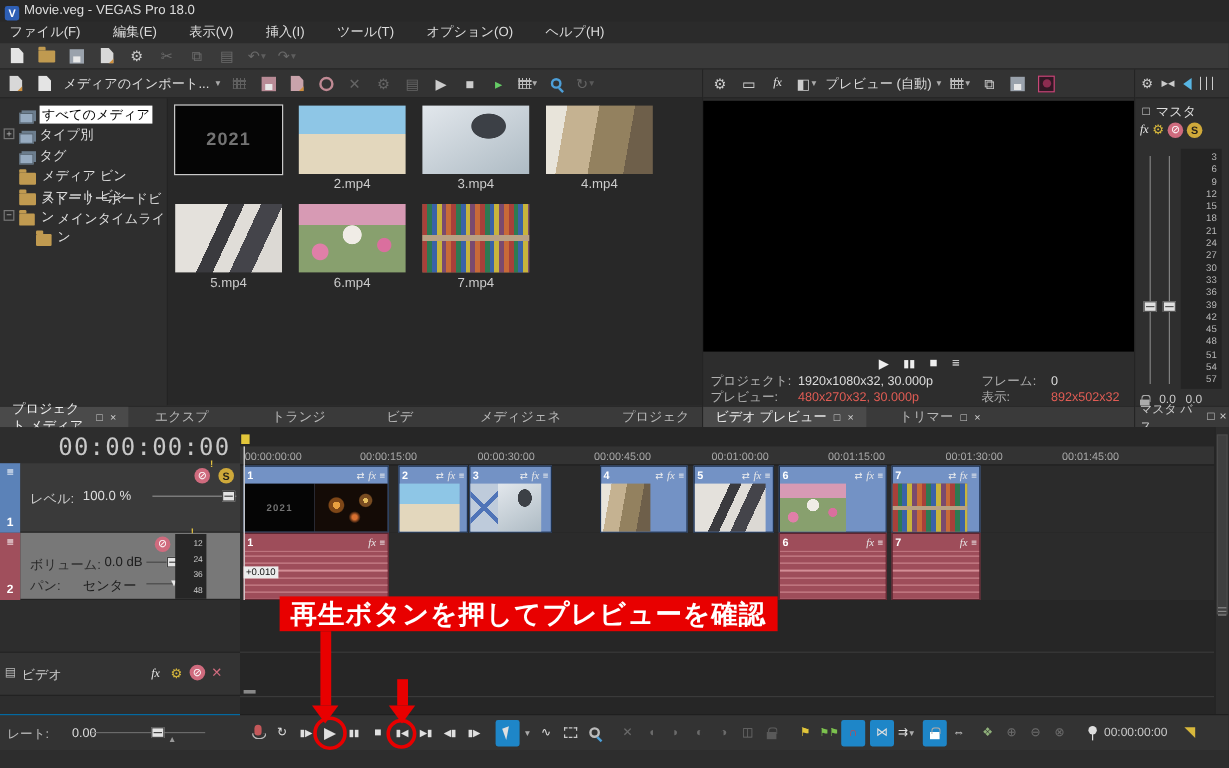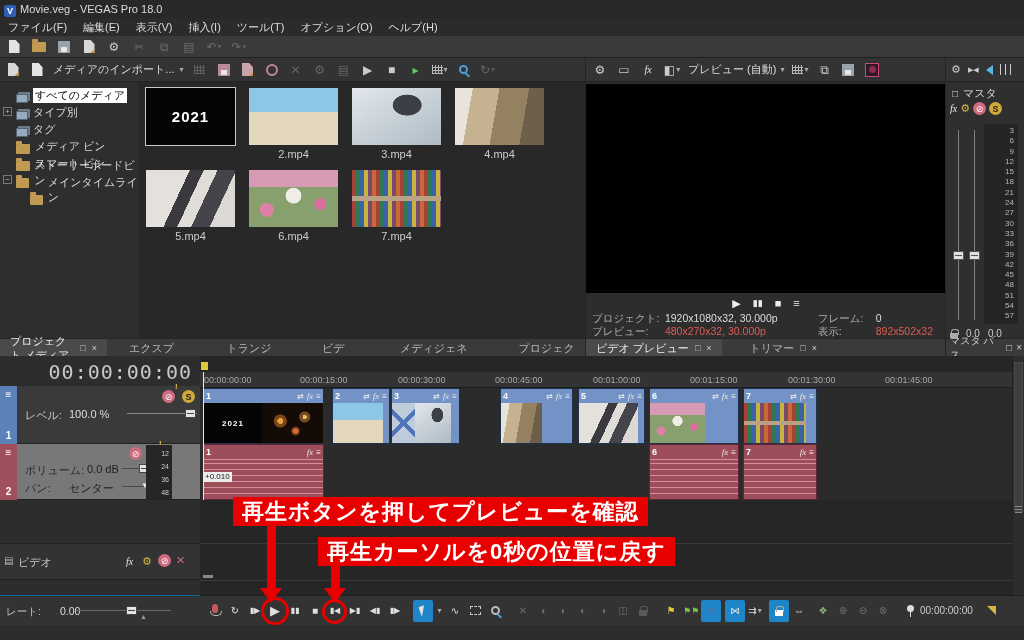--- a/index.html
+++ b/index.html
@@ -8,21 +8,21 @@
   #app { position:relative; width:1024px; height:640px; background:#2d2d2d; color:#ccc; }
   .abs { position:absolute; }
   .row { display:flex; align-items:center; }
   .glyph { display:inline-flex; align-items:center; justify-content:center; }
 
   
   #titlebar { left:0; top:0; width:1024px; height:18px; background:#282828; }
   #titlebar .appicon { width:12px; height:12px; margin:3px 4px 0 4px; background:#2e5fb5; color:#fff;
     font-size:9px; font-weight:bold; text-align:center; line-height:12px; border-radius:2px; }
   #titlebar .t { font-size:11px; color:#ddd; line-height:18px; }
-  #menubar { left:0; top:18px; width:1024px; height:18px; background:#2b2b2b; display:flex; }
+  #menubar { left:0; top:18px; width:1024px; height:18px; background:#2b2b2b; display:flex;gap:11px; }
   #menubar span { font-size:11px; color:#ddd; padding:2px 8px; line-height:14px; }
   #maintoolbar { left:0; top:36px; width:1024px; height:22px; background:#3a3a3a; display:flex; align-items:center;
     border-bottom:1px solid #202020; padding-left:6px; gap:9px; }
   .tb { width:16px; height:16px; display:inline-flex; align-items:center; justify-content:center; font-size:12px; color:#ccc; }
   .dis { opacity:.32; }
   .dd { font-size:8px; color:#aaa; margin-left:1px; }
 
   
   .i-doc { width:11px; height:13px; background:#e4e4e4; clip-path:polygon(0 0,65% 0,100% 32%,100% 100%,0 100%); }
   .i-folder { width:14px; height:10px; background:#c09a50; border-radius:1px; position:relative; }
@@ -63,21 +63,21 @@
   #tree { position:absolute; left:0; top:24px; width:140px; height:256px; background:#2e2e2e; border-right:1px solid #232323; padding-top:4px; }
   .titem { display:flex; align-items:flex-end; height:17px; font-size:11px; color:#ddd; padding-left:16px; position:relative; }
   .titem.ind { padding-left:30px; }
   .titem .sel { background:#fff; color:#000; padding:0 2px; }
   .exp { position:absolute; left:3px; top:4px; width:9px; height:9px; border:1px solid #777; color:#bbb;
     font-size:8px; line-height:7px; text-align:center; background:#2e2e2e; }
   #thumbs { position:absolute; left:140px; top:24px; width:445px; height:256px; background:#282828; }
   .thumb { position:absolute; width:89px; height:57px; }
   .thumb.selected { outline:1px solid #c8c8c8; }
   .tlabel { position:absolute; width:89px; text-align:center; font-size:11px; color:#ccc; }
-  .th-2021 { background:#050505; color:#ffffff; display:flex; align-items:center; justify-content:center;
+  .th-2021 { background:#050505; color:#737373; display:flex; align-items:center; justify-content:center;
     font-size:15px; letter-spacing:1px; font-weight:bold; }
   .th-beach { background:linear-gradient(180deg,#8ec6e6 0 42%,#e3d7bd 42% 100%); }
   .th-desk3 { background:radial-gradient(ellipse at 62% 30%,#3c4046 0 18%,transparent 19%),linear-gradient(150deg,#e2e7ec,#aebbc4); }
   .th-office { background:linear-gradient(100deg,#e8e4da 0 18%,#c5b291 18% 45%,#93815f 45% 75%,#6e5f4a 75%); }
   .th-flat { background:linear-gradient(115deg,#e4e1dc 0 38%,#3a3a3e 38% 50%,#e0ddd8 50% 62%,#44444a 62% 78%,#dcd9d4 78%); }
   .th-flower { background:radial-gradient(circle at 50% 45%,#f0ece6 0 14%,transparent 15%),radial-gradient(circle at 20% 70%,#e07fa8 0 8%,transparent 9%),radial-gradient(circle at 80% 60%,#da6f9e 0 7%,transparent 8%),linear-gradient(180deg,#d79ab4 0 30%,#88a06e 30%); }
   .th-books { background:linear-gradient(0deg,transparent 0 46%,#b9a184 46% 54%,transparent 54%),repeating-linear-gradient(90deg,#a8403a 0 4px,#2e7a52 4px 8px,#3a62a8 8px 12px,#c8b43c 12px 16px,#7a4a6e 16px 20px,#c86a38 20px 24px); background-color:#8a7258; }
   .th-fire { background:radial-gradient(circle at 30% 45%,#e8a040 0 3px,rgba(232,130,40,.5) 3px 6px,transparent 7px),radial-gradient(circle at 70% 35%,#e8c060 0 2px,rgba(220,140,60,.5) 2px 5px,transparent 6px),radial-gradient(circle at 55% 70%,#d87030 0 2px,transparent 5px),#140b06; }
   .th-xfade { background:linear-gradient(45deg,transparent 46%,#4f74b8 46% 54%,transparent 54%),linear-gradient(-45deg,transparent 46%,#4f74b8 46% 54%,transparent 54%),#becbdb; }
 
@@ -780,21 +780,20 @@
         </span>
       <span class="sep" style="width:14px;"></span>
       <i class="i-pin"></i>
       <span id="marker-time">00:00:00:00</span>
       <span class="ytri"></span>
     </div>
   </div>
 
 
   <div class="ann-box" style="left:233px;top:497px;">再生ボタンを押してプレビューを確認</div>
-  <div class="ann-box" style="left:318px;top:537px;">再生カーソルを0秒の位置に戻す</div>
   <div class="ann-bar" style="left:267px;top:526px;height:62px;"></div>
   <div class="ann-head" style="left:260px;top:588px;"></div>
   <div class="ann-bar" style="left:331px;top:566px;height:22px;"></div>
   <div class="ann-head" style="left:324px;top:588px;"></div>
   <div class="ann-circle" style="left:261px;top:597px;width:28px;height:28px;"></div>
   <div class="ann-circle" style="left:322px;top:599px;width:25px;height:25px;"></div>
 
 </div>
 
 </body></html>

